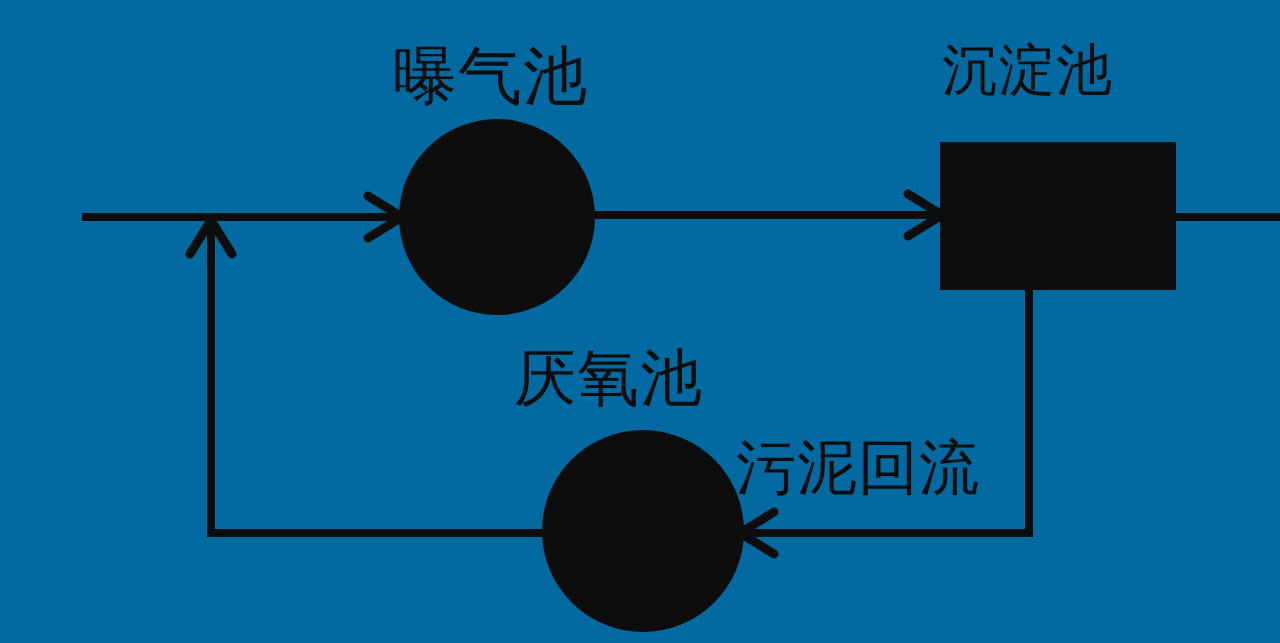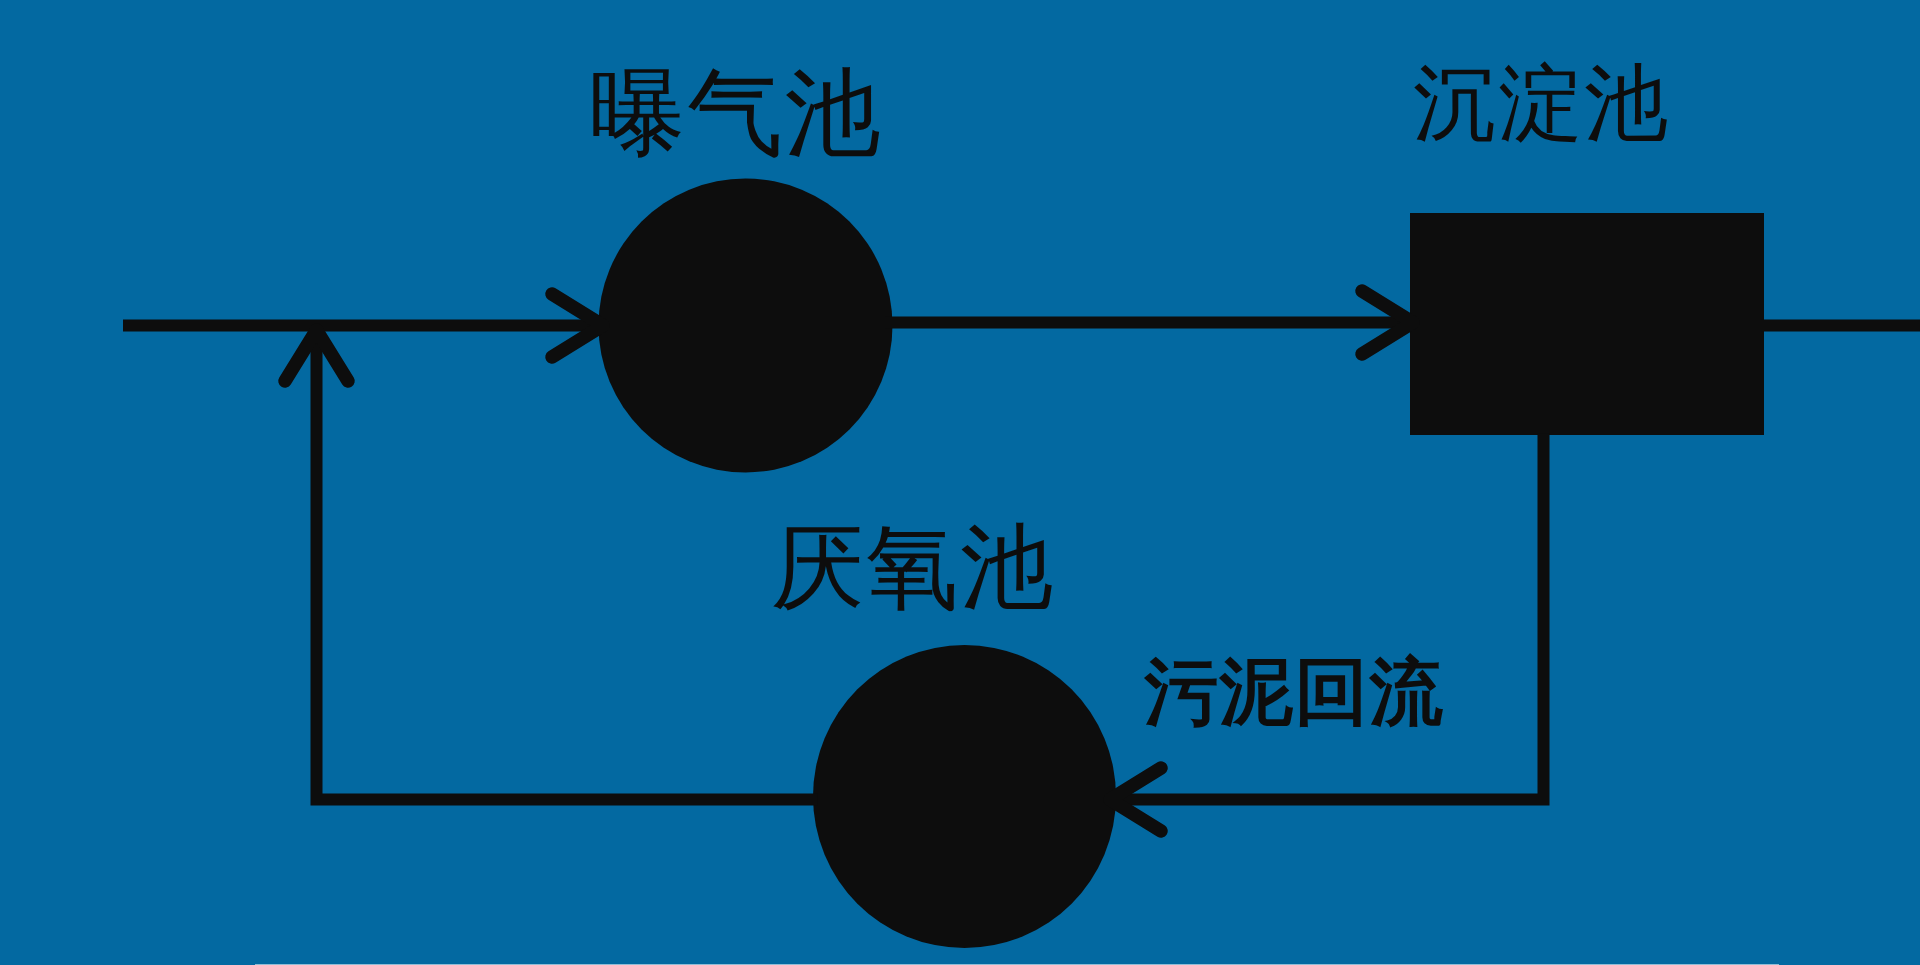--- a/index.html
+++ b/index.html
@@ -44,24 +44,23 @@
     top: 42px;
     font-size: 56px;
     margin-left: 17px;
   }
   #label-anaerobic {
     left: 514px;
     top: 347px;
     font-size: 62px;
   }
   #label-sludge-return {
-    left: 763px;
+    left: 736px;
     top: 437px;
-    font-size: 49px;
-    font-weight: bold;
+    font-size: 60px;
   }
 </style>
 </head>
 <body>
 
 <div id="stage">
 
   <svg id="flow-svg" viewBox="0 0 1280 643">
 
     <circle cx="497" cy="217" r="98" fill="#0d0d0d"></circle>

